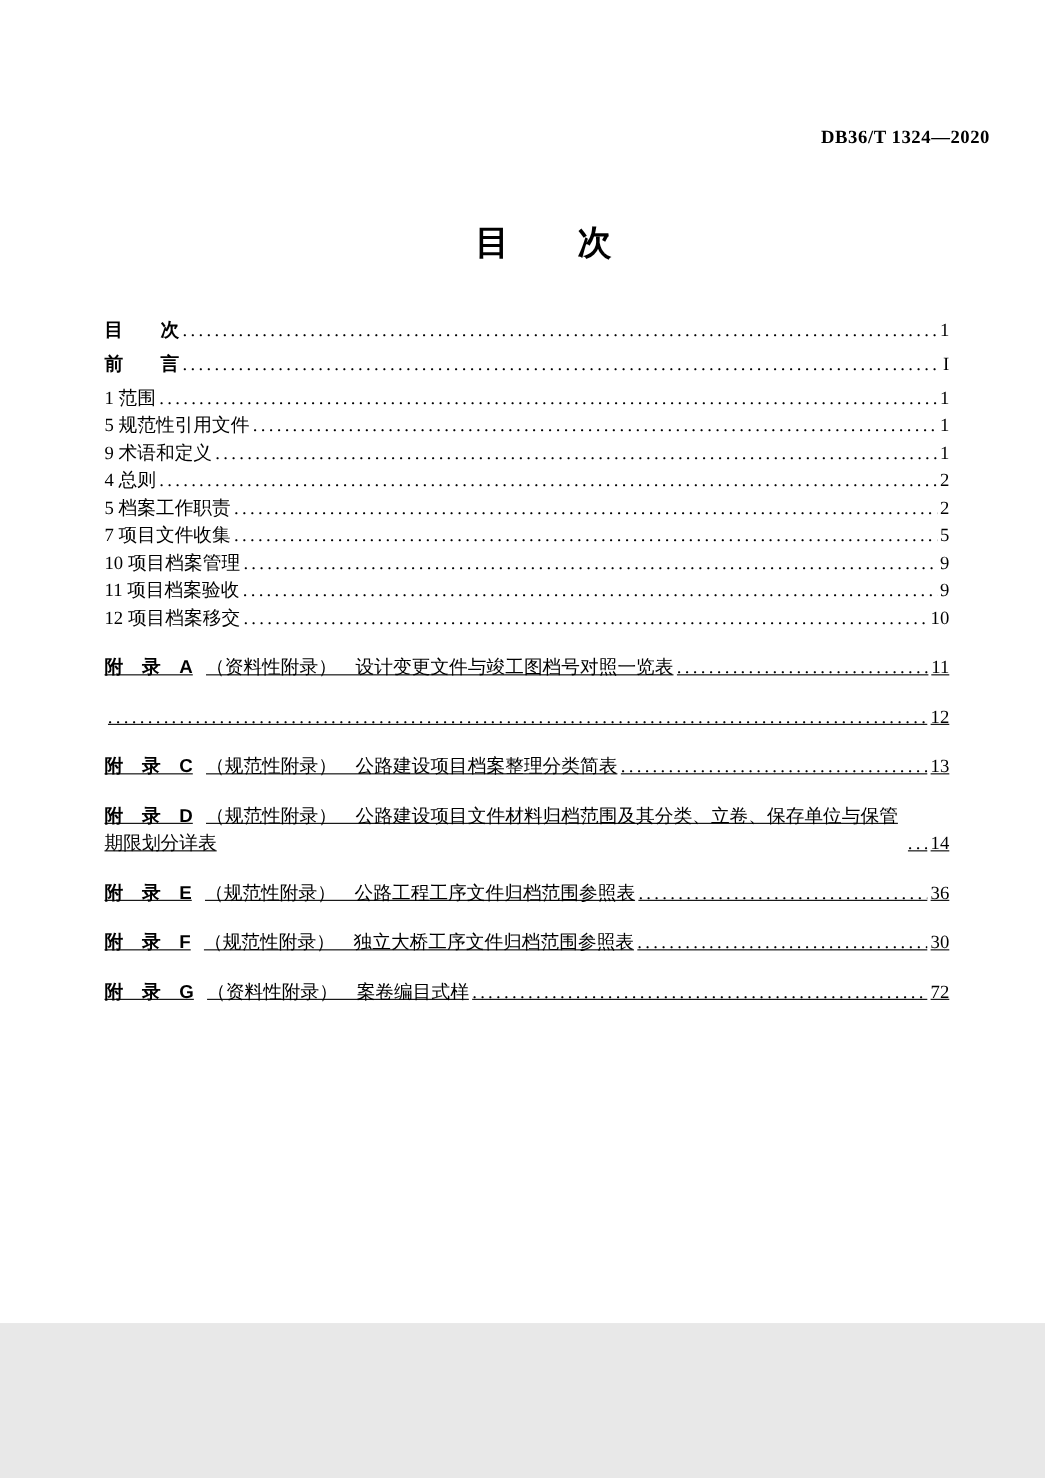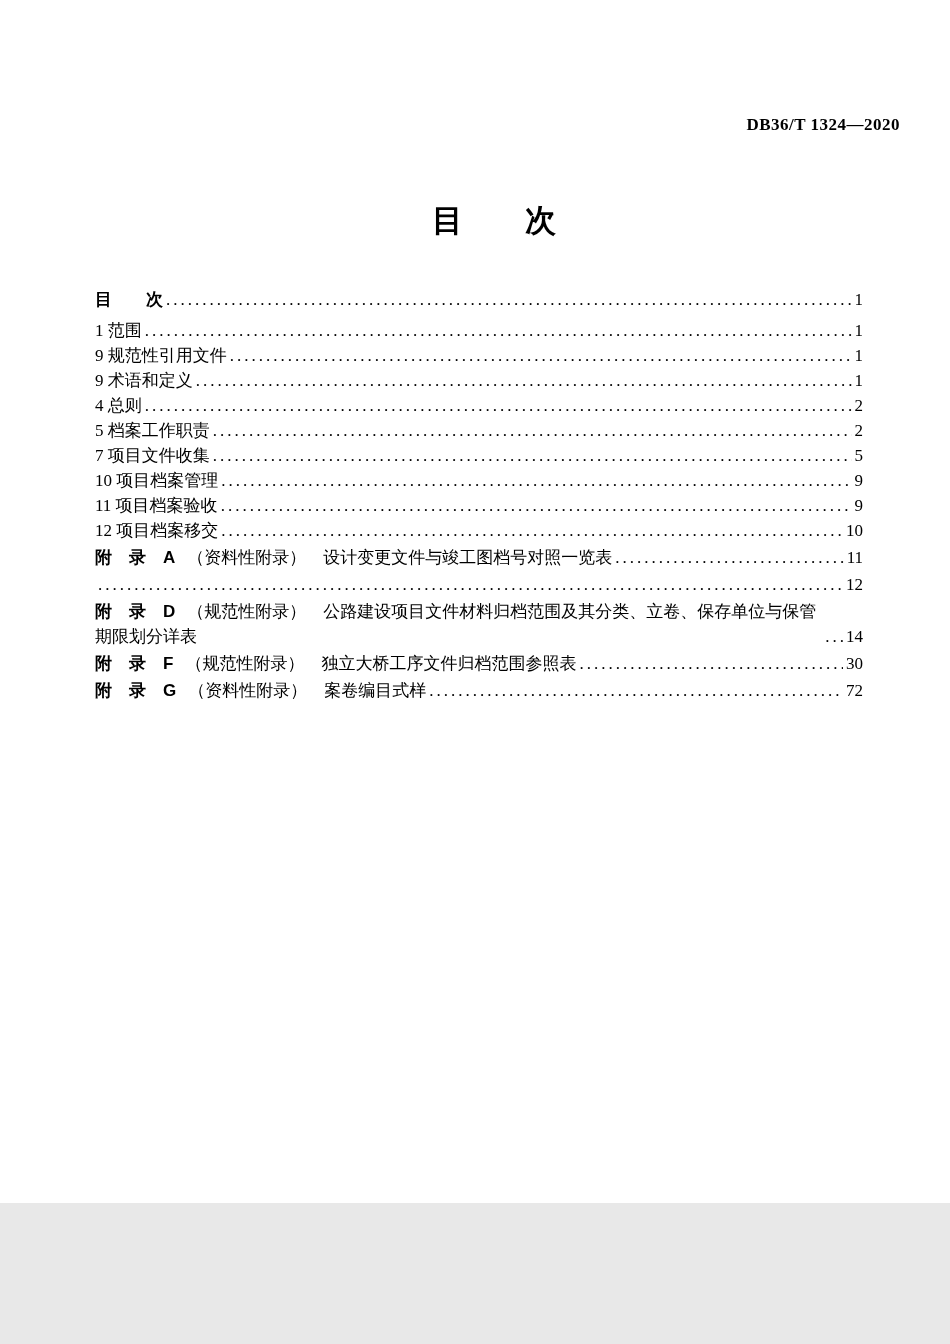--- a/index.html
+++ b/index.html
@@ -47,21 +47,21 @@
   .toc-entry {
     display: flex;
     align-items: flex-end;
     line-height: 25px;
   }
   .toc-entry.front { margin-bottom: 6px; }
   .toc-entry.front .toc-label {
     font-weight: bold;
     font-family: "Liberation Sans", "DejaVu Sans", sans-serif;
   }
-  .toc-entry.appendix { margin-top: 2px; }
+  .toc-entry.appendix { margin-top: 20px; text-decoration: underline; }
   .toc-label { flex: 0 1 auto; }
   .toc-prefix {
     font-weight: bold;
     font-family: "Liberation Sans", "DejaVu Sans", sans-serif;
   }
   .toc-prefix:not(:empty) { margin-right: 12px; }
   .toc-leader {
     flex: 1 1 20px;
     min-width: 14px;
     overflow: hidden;
@@ -89,29 +89,34 @@
 
   <h1 class="page-title">目　　次</h1>
 
   <div class="toc">
   <div class="toc-entry front">
     <span class="toc-label"><span class="toc-prefix"></span><span class="toc-text">目　　次</span></span>
     <span class="toc-leader"></span>
     <span class="toc-page">1</span>
   </div>
 
+  <div class="toc-entry front">
+    <span class="toc-label"><span class="toc-prefix"></span><span class="toc-text">前　　言</span></span>
+    <span class="toc-leader"></span>
+    <span class="toc-page">I</span>
+  </div>
 
   <div class="toc-entry body">
     <span class="toc-label"><span class="toc-prefix"></span><span class="toc-text">1 范围</span></span>
     <span class="toc-leader"></span>
     <span class="toc-page">1</span>
   </div>
 
   <div class="toc-entry body">
-    <span class="toc-label"><span class="toc-prefix"></span><span class="toc-text">9 规范性引用文件</span></span>
+    <span class="toc-label"><span class="toc-prefix"></span><span class="toc-text">5 规范性引用文件</span></span>
     <span class="toc-leader"></span>
     <span class="toc-page">1</span>
   </div>
 
   <div class="toc-entry body">
     <span class="toc-label"><span class="toc-prefix"></span><span class="toc-text">9 术语和定义</span></span>
     <span class="toc-leader"></span>
     <span class="toc-page">1</span>
   </div>
 
@@ -158,27 +163,37 @@
     <span class="toc-label"><span class="toc-prefix">附　录　A</span><span class="toc-text">（资料性附录）　设计变更文件与竣工图档号对照一览表</span></span>
     <span class="toc-leader"></span>
     <span class="toc-page">11</span>
   </div>
 
   <div class="toc-entry appendix">
     <span class="toc-leader"></span>
     <span class="toc-page">12</span>
   </div>
 
+  <div class="toc-entry appendix">
+    <span class="toc-label"><span class="toc-prefix">附　录　C</span><span class="toc-text">（规范性附录）　公路建设项目档案整理分类简表</span></span>
+    <span class="toc-leader"></span>
+    <span class="toc-page">13</span>
+  </div>
 
   <div class="toc-entry appendix">
     <span class="toc-label"><span class="toc-prefix">附　录　D</span><span class="toc-text">（规范性附录）　公路建设项目文件材料归档范围及其分类、立卷、保存单位与保管期限划分详表</span></span>
     <span class="toc-leader"></span>
     <span class="toc-page">14</span>
   </div>
 
+  <div class="toc-entry appendix">
+    <span class="toc-label"><span class="toc-prefix">附　录　E</span><span class="toc-text">（规范性附录）　公路工程工序文件归档范围参照表</span></span>
+    <span class="toc-leader"></span>
+    <span class="toc-page">36</span>
+  </div>
 
   <div class="toc-entry appendix">
     <span class="toc-label"><span class="toc-prefix">附　录　F</span><span class="toc-text">（规范性附录）　独立大桥工序文件归档范围参照表</span></span>
     <span class="toc-leader"></span>
     <span class="toc-page">30</span>
   </div>
 
   <div class="toc-entry appendix">
     <span class="toc-label"><span class="toc-prefix">附　录　G</span><span class="toc-text">（资料性附录）　案卷编目式样</span></span>
     <span class="toc-leader"></span>

